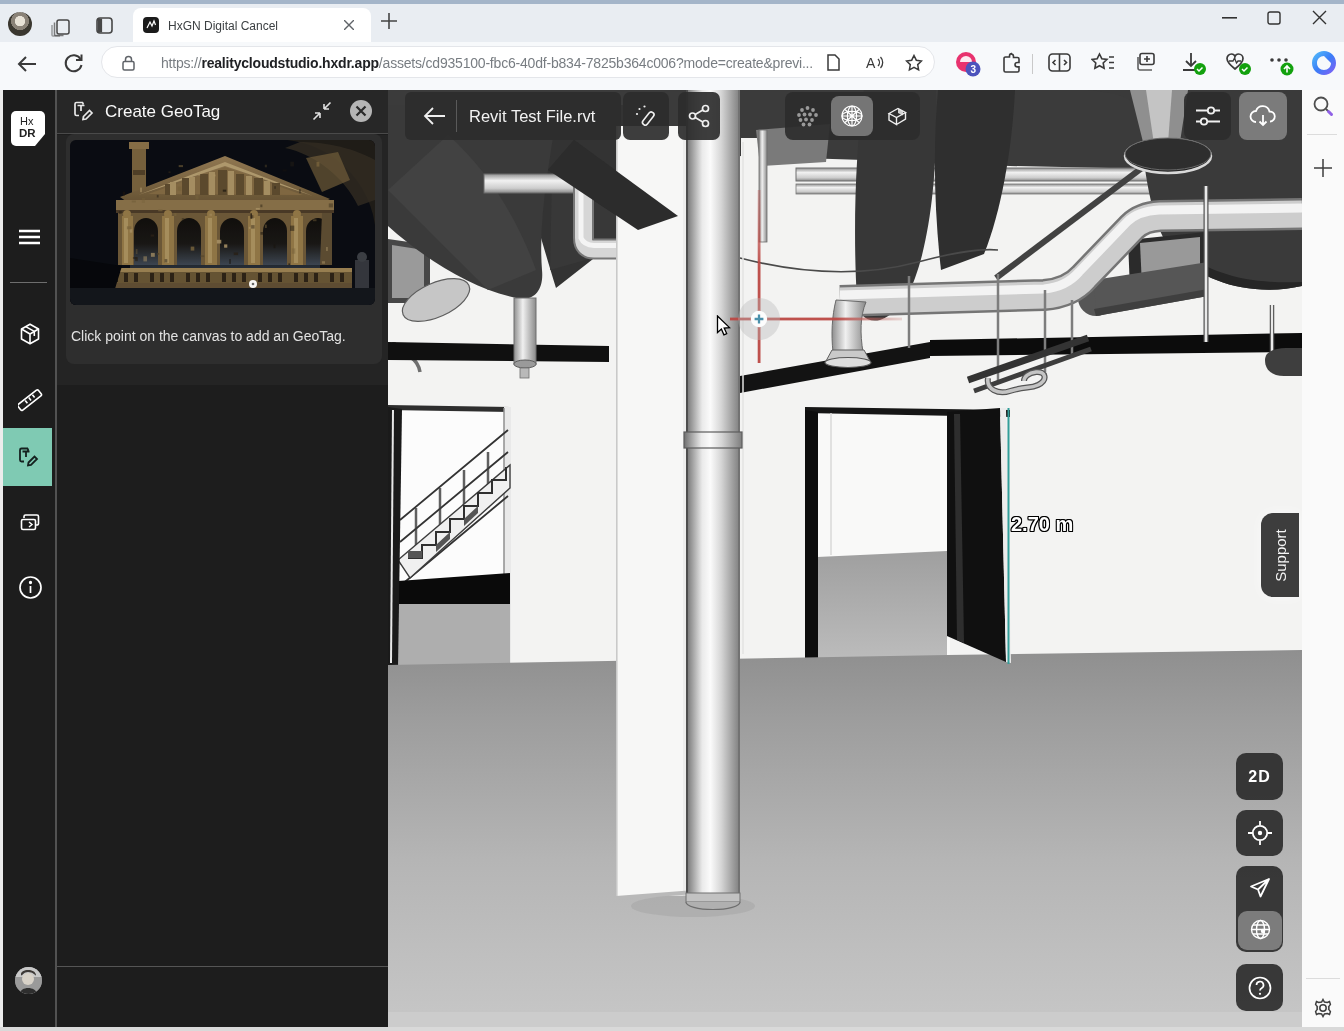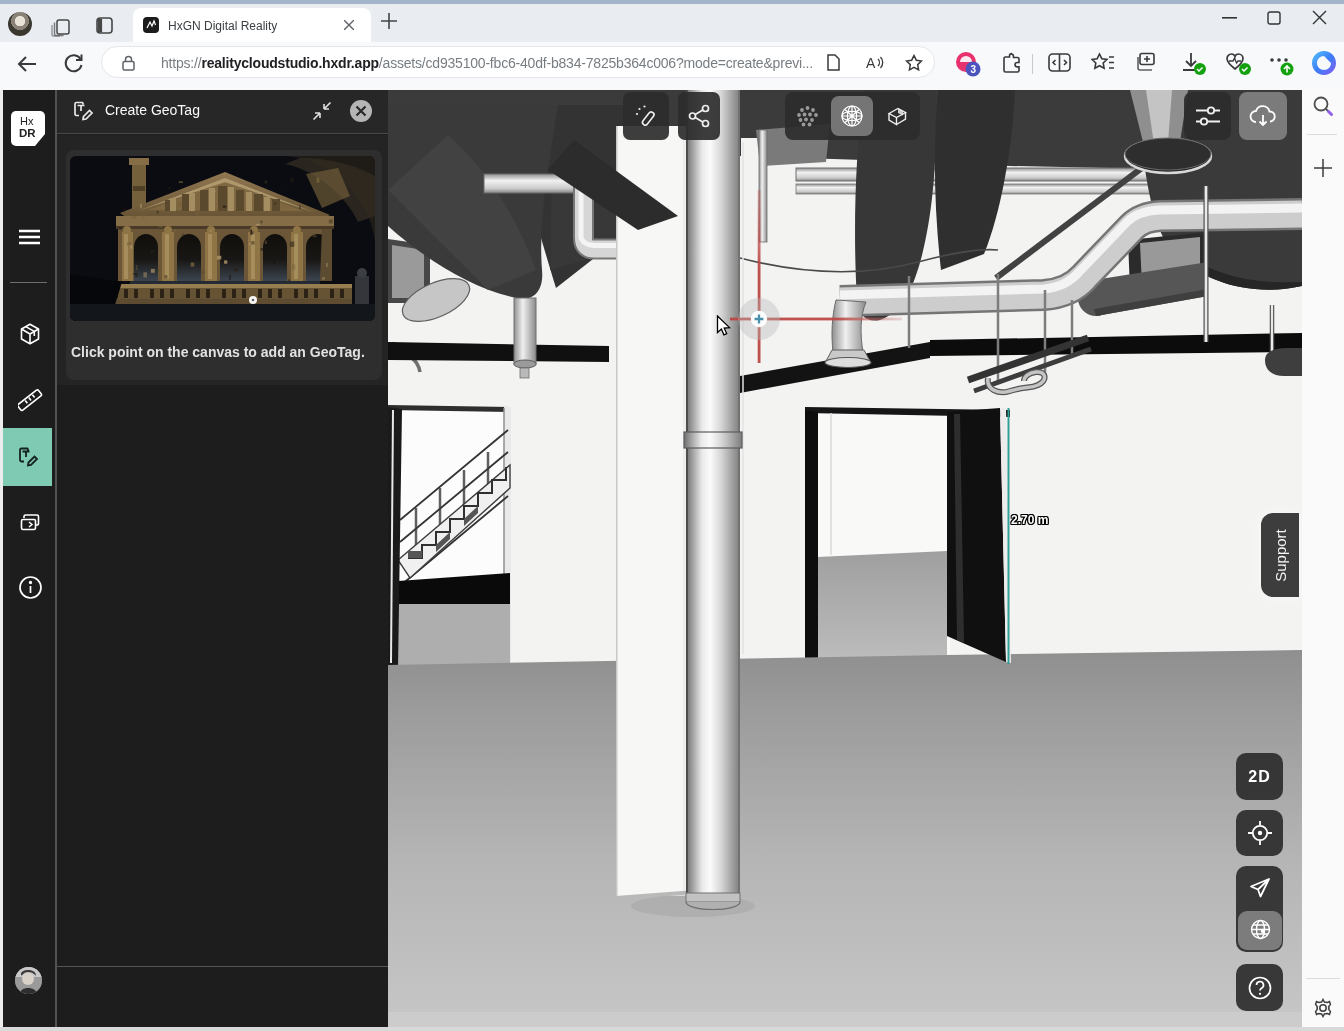--- a/index.html
+++ b/index.html
@@ -12,44 +12,44 @@
   #tabtitle { position:absolute; left:35px; top:11px; font-size:12px; color:#3c4043; white-space:nowrap; }
   #pill { position:absolute; left:101px; top:4px; width:834px; height:32px; background:#fff; border:1px solid #e4e6ea; border-radius:16px; }
   #urltext { position:absolute; left:47px; top:8px; width:664px; overflow:hidden; font-size:14px; letter-spacing:-0.2px; color:#787d82; white-space:nowrap; }
   #urltext b { color:#202124; font-weight:bold; }
   #app { position:absolute; left:0; top:90px; width:1344px; height:941px; background:#14532d; }
   #leftedge { position:absolute; left:0; top:0; width:3px; height:941px; background:#ececec; z-index:30; }
   #bottomedge { position:absolute; left:0; top:937px; width:1344px; height:4px; background:#d9d9d9; z-index:40; }
   #sidebar { position:absolute; left:3px; top:0; width:52px; height:941px; background:#1d1d1d; }
   #panel { position:absolute; left:55px; top:0; width:333px; height:941px; background:#1d1d1d; }
   #phead { position:absolute; left:0; top:0; width:333px; height:44px; background:#272727; border-bottom:1px solid #4a4a4a; }
-  #ptitle { position:absolute; left:50px; top:12px; font-size:14px; color:#fafafa; }
+  #ptitle { position:absolute; left:50px; top:12px; font-size:17px; color:#fafafa; }
   #upzone { position:absolute; left:0; top:45px; width:333px; height:250px; background:#242424; }
-  #card { position:absolute; left:11px; top:60px; width:316px; height:230px; background:#2e2e2e; border-radius:8px;font-weight:bold; }
+  #card { position:absolute; left:11px; top:44px; width:316px; height:230px; background:#2e2e2e; border-radius:8px; }
   #cardimg { position:absolute; left:4px; top:6px; width:305px; height:165px; border-radius:6px; overflow:hidden; }
   #caption { position:absolute; left:5px; top:194px; font-size:14px; color:#e2e2e2; }
   #pdivider { position:absolute; left:0; top:876px; width:333px; height:1px; background:#555; }
   #cancelbtn { position:absolute; left:15px; top:890px; width:302px; height:37px; border:1.5px solid #cfcfcf; border-radius:8px; color:#fff; font-size:16px; font-weight:bold; text-align:center; line-height:34px; background:#1f1f1f; }
   #viewport { position:absolute; left:388px; top:0; width:914px; height:941px; background:#f3f3f2; overflow:hidden; }
   #edgebar { position:absolute; left:1302px; top:0; width:42px; height:941px; background:#fafafa; }
   .vbtn { position:absolute; background:rgba(44,44,44,0.92); border-radius:7px; display:flex; align-items:center; justify-content:center; }
   .vbtn-light { background:#7b7b7b; }
   #support { position:absolute; left:873px; top:423px; width:38px; height:84px; background:#3d3d3d; border-radius:12px 0 0 12px; display:flex; align-items:center; justify-content:center; box-shadow:0 0 14px rgba(255,255,255,0.55); }
   #support span { transform:rotate(-90deg); color:#f5f5f5; font-size:15px; white-space:nowrap; }
 </style>
 </head>
 <body>
 <div id="chrome">
   <div id="topstrip"></div>
   <div id="tab">
     <svg class="abs" style="left:10px;top:9px" width="16" height="16">
         <rect x="0" y="0" width="16" height="16" rx="4" fill="#1b1b1b"></rect>
         <path d="M4 11 L7 5 L9 9 L11 4 L12.5 8" stroke="#fff" stroke-width="1.2" fill="none"></path>
       </svg>
-    <div id="tabtitle">HxGN Digital Reality</div>
+    <div id="tabtitle">HxGN Digital Cancel</div>
     <svg class="abs" style="left:211px;top:12px" width="10" height="10">
         <path d="M0 0 L10 10 M10 0 L0 10" stroke="#5f6368" stroke-width="1.4"></path>
       </svg>
   </div>
   <svg class="abs" style="left:381px;top:13px" width="16" height="16">
       <path d="M8 0 V16 M0 8 H16" stroke="#444" stroke-width="1.6"></path>
     </svg>
   <div class="abs" style="left:8px;top:12px;width:24px;height:24px;border-radius:50%;background:radial-gradient(circle at 50% 38%, #e8e2d6 0 26%, #8a8277 28% 46%, #3a372f 48%)"></div>
   <svg class="abs" style="left:50px;top:16px" width="22" height="22" fill="none" stroke="#474747" stroke-width="1.5">
       <rect x="7" y="4" width="12" height="14" rx="2"></rect>
@@ -572,20 +572,27 @@
         <path d="M351,0 L351,812" stroke="#6f6f6f" stroke-width="1.6"></path>
         <rect x="296" y="342" width="58" height="16" fill="url(#cylG)" stroke="#5d5d5d" stroke-width="1.2"></rect>
         <rect x="298" y="803" width="54" height="9" fill="#c2c2c2" stroke="#707070" stroke-width="1"></rect>
         <path d="M298,812 A27,7.5 0 0 0 352,812" fill="#b0b0b0" stroke="#6e6e6e" stroke-width="1.2"></path>
       </g>
     </svg>
     <div id="support">
         <span>Support</span>
       </div>
     
+    <div class="vbtn" style="left:17px;top:2px;width:216px;height:48px;border-radius:6px">
+      <svg class="abs" style="left:18px;top:13px" width="24" height="22" fill="none" stroke="#efefef" stroke-width="1.8">
+          <path d="M22 11 H2 M10 3 L2 11 L10 19"></path>
+        </svg>
+      <div class="abs" style="left:51px;top:8px;width:1px;height:32px;background:#5a5a5a"></div>
+      <div class="abs" style="left:64px;top:15px;font-size:16.5px;color:#f2f2f2;font-weight:500;white-space:nowrap">Revit Test File.rvt</div>
+    </div>
     <div class="vbtn" style="left:235px;top:2px;width:46px;height:48px">
       <svg width="26" height="26" fill="none" stroke="#efefef" stroke-width="1.6">
           <rect x="12.5" y="8" width="5.5" height="15" rx="2.6" transform="rotate(38 15.2 15.5)"></rect>
           <circle cx="6.5" cy="6" r="1.1" fill="#efefef" stroke="none"></circle>
           <circle cx="11.5" cy="3.5" r="1.1" fill="#efefef" stroke="none"></circle>
           <circle cx="4" cy="11" r="1.1" fill="#efefef" stroke="none"></circle>
         </svg>
     </div>
     <div class="vbtn" style="left:290px;top:2px;width:42px;height:48px">
       <svg width="24" height="24" fill="none" stroke="#efefef" stroke-width="1.7">
@@ -662,21 +669,21 @@
         </svg>
     </div>
     <div class="vbtn" style="left:848px;top:874px;width:47px;height:47px;border-radius:10px">
       <svg width="28" height="28" fill="none" stroke="#fff" stroke-width="1.7">
           <circle cx="14" cy="14" r="10.5"></circle>
           <path d="M10.5 11 a3.5 3.5 0 1 1 5 3.2 c-1 .5 -1.5 1 -1.5 2.3"></path>
           <circle cx="14" cy="19.8" r="1.1" fill="#fff" stroke="none"></circle>
         </svg>
     </div>
     
-    <div class="abs" style="left:623px;top:423px;font-size:12px;font-weight:bold;color:#fff;text-shadow:-1px 0 #000, 1px 0 #000, 0 -1px #000, 0 1px #000, -1px -1px #000, 1px 1px #000, -1px 1px #000, 1px -1px #000;z-index:6">2.70 m</div>
+    <div class="abs" style="left:623px;top:423px;font-size:20px;font-weight:bold;color:#fff;text-shadow:-1px 0 #000, 1px 0 #000, 0 -1px #000, 0 1px #000, -1px -1px #000, 1px 1px #000, -1px 1px #000, 1px -1px #000;z-index:6">2.70 m</div>
     
     <svg class="abs" style="left:320px;top:80px;z-index:5" width="220" height="220">
       <defs>
         <linearGradient id="vfade" x1="0" y1="0" x2="0" y2="1">
             <stop offset="0" stop-color="#c0504d" stop-opacity="0.35"></stop>
             <stop offset="0.45" stop-color="#bb4844" stop-opacity="0.95"></stop>
             <stop offset="1" stop-color="#bb4844" stop-opacity="0.95"></stop>
           </linearGradient>
         <linearGradient id="hfade" x1="0" y1="0" x2="1" y2="0">
             <stop offset="0" stop-color="#bb4844" stop-opacity="0.95"></stop>

